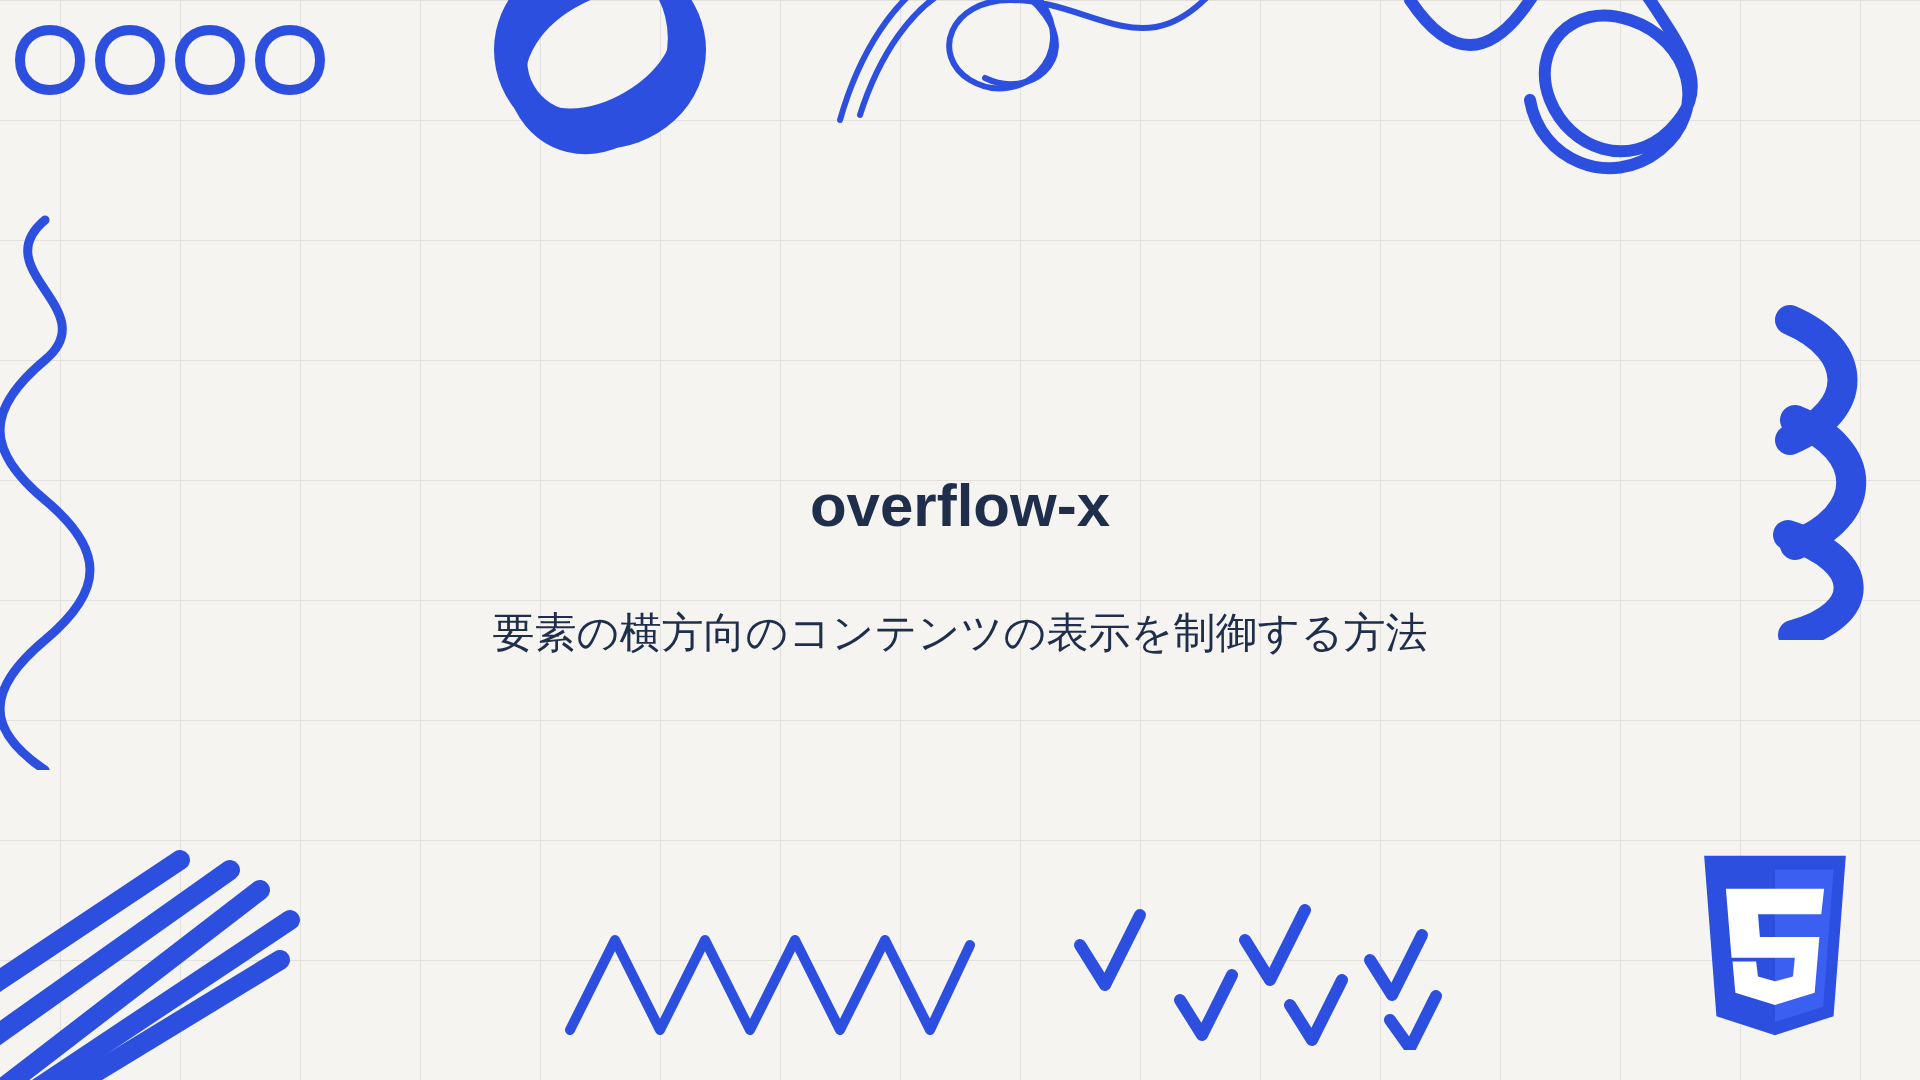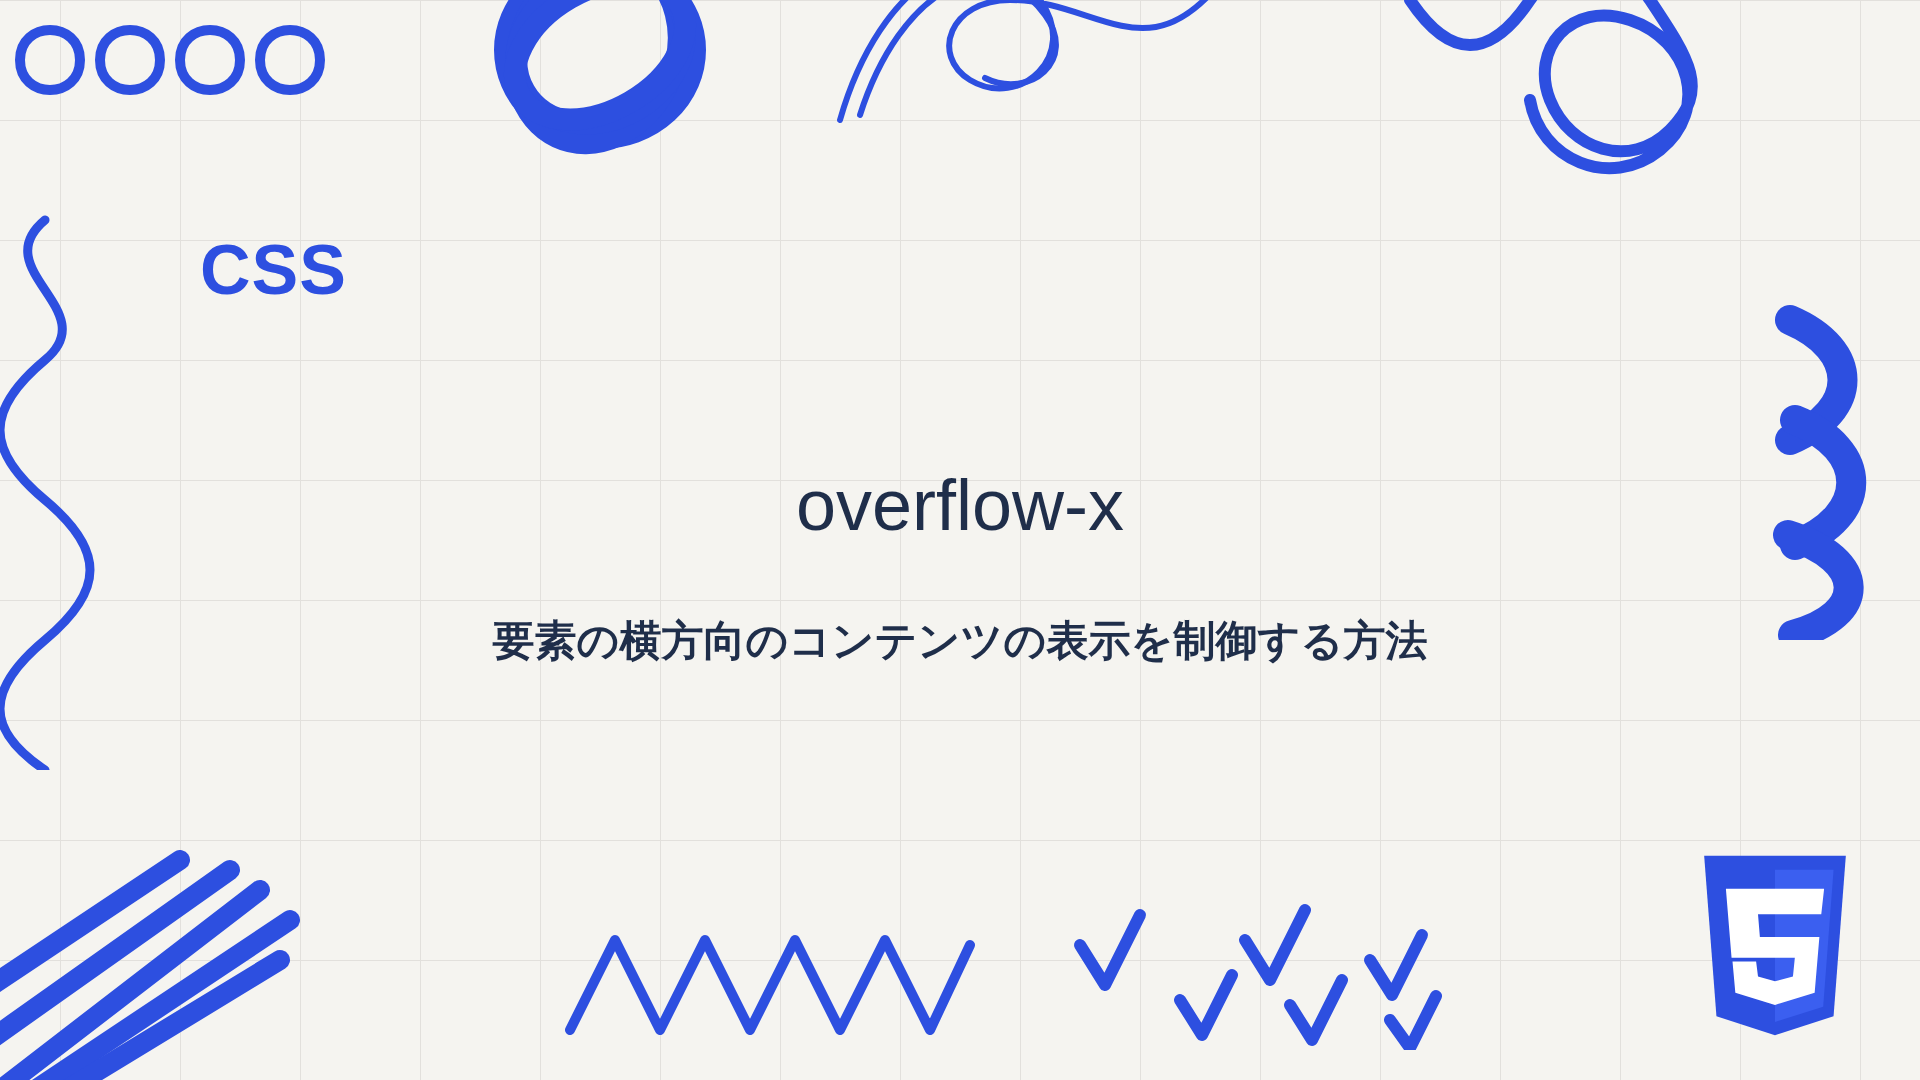--- a/index.html
+++ b/index.html
@@ -34,30 +34,30 @@
   .category {
     position: absolute;
     top: 230px;
     left: 200px;
     font-size: 70px;
     font-weight: 800;
     color: #2d4fe0;
     letter-spacing: 1px;
   }
   .title {
-    font-size: 72px;
-    font-weight: 400;
+    font-size: 60px;
+    font-weight: 700;
     color: #1f2e4a;
     line-height: 1.3;
     margin-top: 48px;
     margin-bottom: 60px;
   }
   .subtitle {
     font-size: 42px;
-    font-weight: 700;
+    font-weight: 400;
     color: #1f2e4a;
   }
   .doodle { position: absolute; z-index: 5; }
   .css3-logo {
     position: absolute;
     right: 60px;
     bottom: 30px;
     width: 170px;
     height: 195px;
     z-index: 20;
@@ -124,21 +124,20 @@
     <path d="M20 55 l25 40 l35 -70"></path>
     <path d="M185 20 l25 40 l35 -70" transform="translate(0,30)"></path>
     <path d="M120 110 l22 35 l30 -60"></path>
     <path d="M230 115 l22 35 l30 -60"></path>
     <path d="M310 70 l22 35 l30 -60"></path>
     <path d="M330 130 l20 28 l26 -52"></path>
   </g>
 </svg>
 
 <div class="content">
-  <div class="category">CSS</div>
   <h1 class="title">
     <span>overflow-x</span><br>
   </h1>
   <p class="subtitle">要素の横方向のコンテンツの表示を制御する方法</p>
 </div>
 
 <svg class="css3-logo" viewBox="0 0 180 205">
   <path class="shield-top" d="M15 0 L165 0 L152 170 L90 190 L28 170 Z"></path>
   <path class="shield-right" d="M90 15 L152 15 L141 160 L90 176 Z"></path>
   <path class="shield-inner" d="M38 35 L142 35 L139 62 L72 62 L74 86 L137 86 L132 145 L90 158 L48 145 L45 112 L70 112 L72 128 L90 133 L109 128 L111 108 L44 108 Z"></path>

